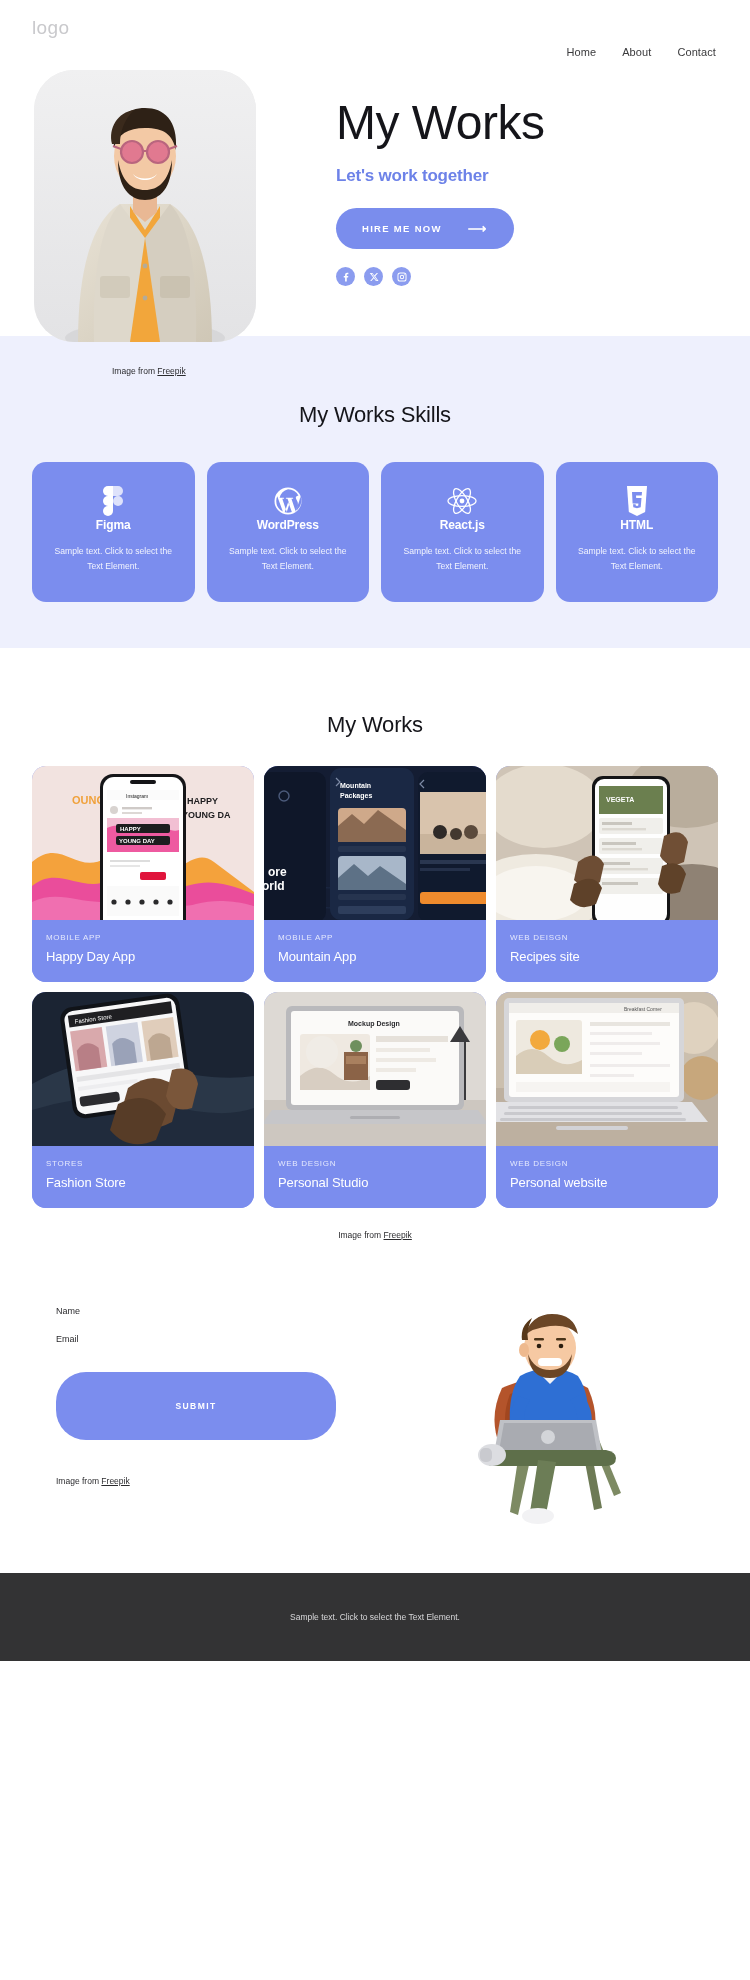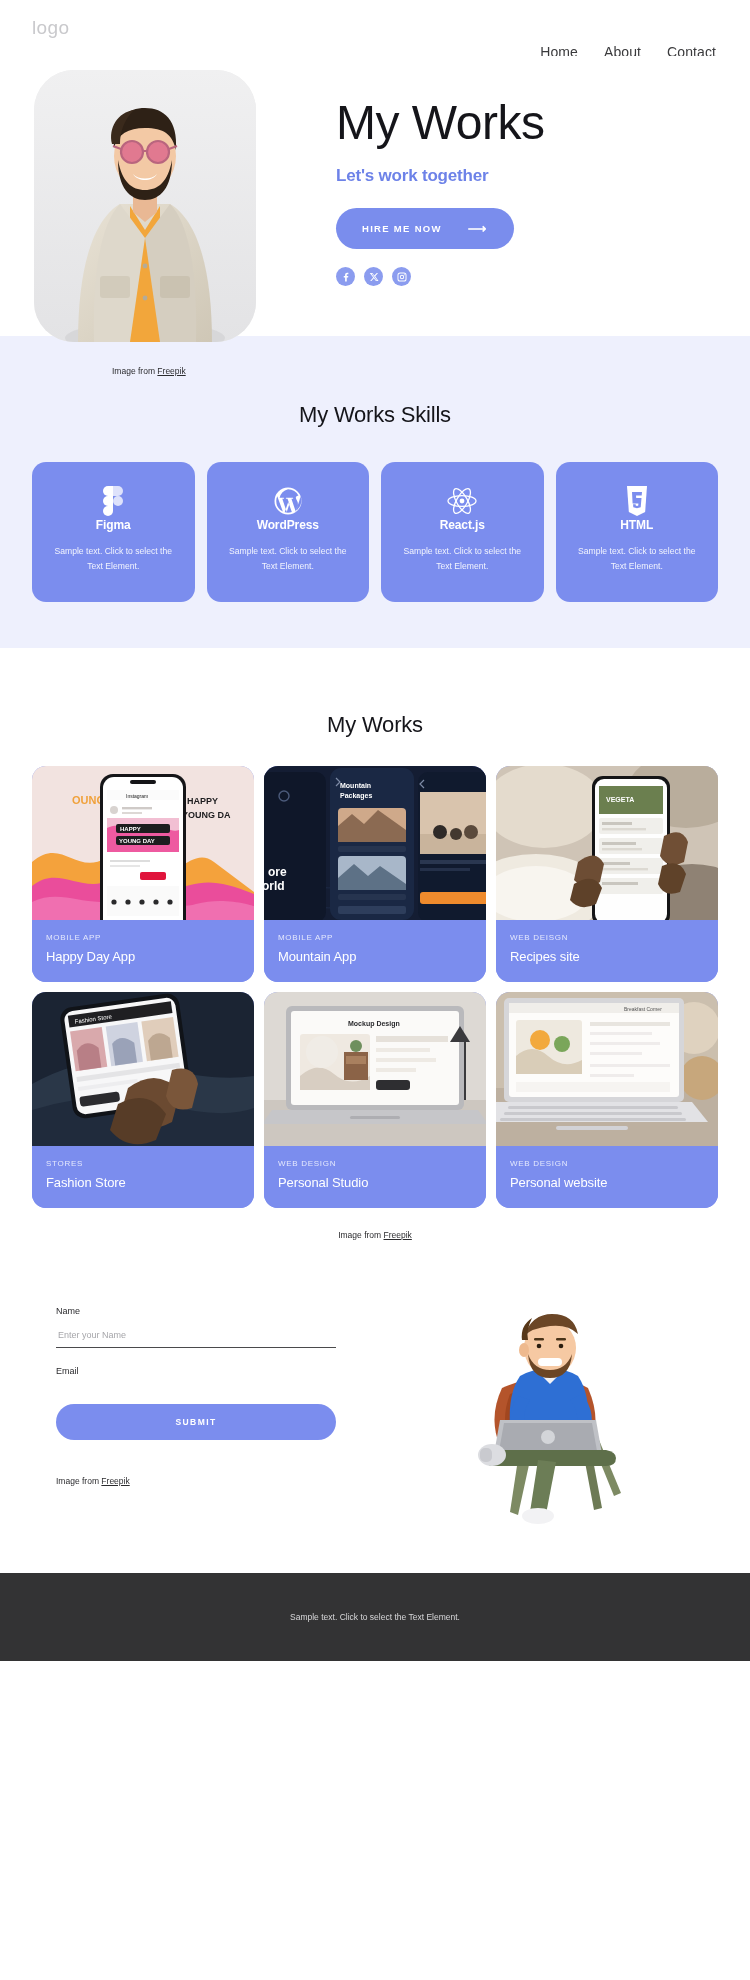--- a/index.html
+++ b/index.html
@@ -22,21 +22,21 @@
     background: #fff;
   }
   .logo {
     font-size: 19px;
     color: #c9c9cc;
     font-weight: 300;
     letter-spacing: 0.4px;
   }
   .nav { display: flex; gap: 26px; align-items: center; }
   .nav-link {
-    font-size: 14px;
+    font-size: 11px;
     color: #3a3a3c;
     text-decoration: none;
     letter-spacing: 0.1px;
     margin-top: 48px;
   }
 
   
   .hero {
     position: relative;
     background: #ffffff;
@@ -271,21 +271,21 @@
     width: 100%;
     margin-top: 10px;
     background: #7b8dee;
     border: none;
     border-radius: 30px;
     color: #fff;
     font-family: "Liberation Sans", sans-serif;
     font-size: 8.5px;
     font-weight: 700;
     letter-spacing: 1.4px;
-    padding: 13px 0;
+    padding: 29px 0;
     cursor: pointer;
   }
   .contact-credit {
     margin-top: 36px;
     font-size: 8.5px;
     color: #2b2b2e;
   }
   .contact-credit a { color: #2b2b2e; text-decoration: underline; }
   .contact-right {
     flex: 1;
@@ -714,21 +714,20 @@
   <div class="works-credit">
     <span>Image from </span><a href="#">Freepik</a>
   </div>
 </section>
 
 <section class="contact">
   <div class="contact-left">
 
     <div class="field">
       <div class="field-label">Name</div>
-      <input type="text" placeholder="Enter your Name" style="">
     </div>
 
     <div class="field">
       <div class="field-label">Email</div>
     </div>
 
     <button class="submit-btn">SUBMIT</button>
 
     <div class="contact-credit">
       <span>Image from </span><a href="#">Freepik</a>

